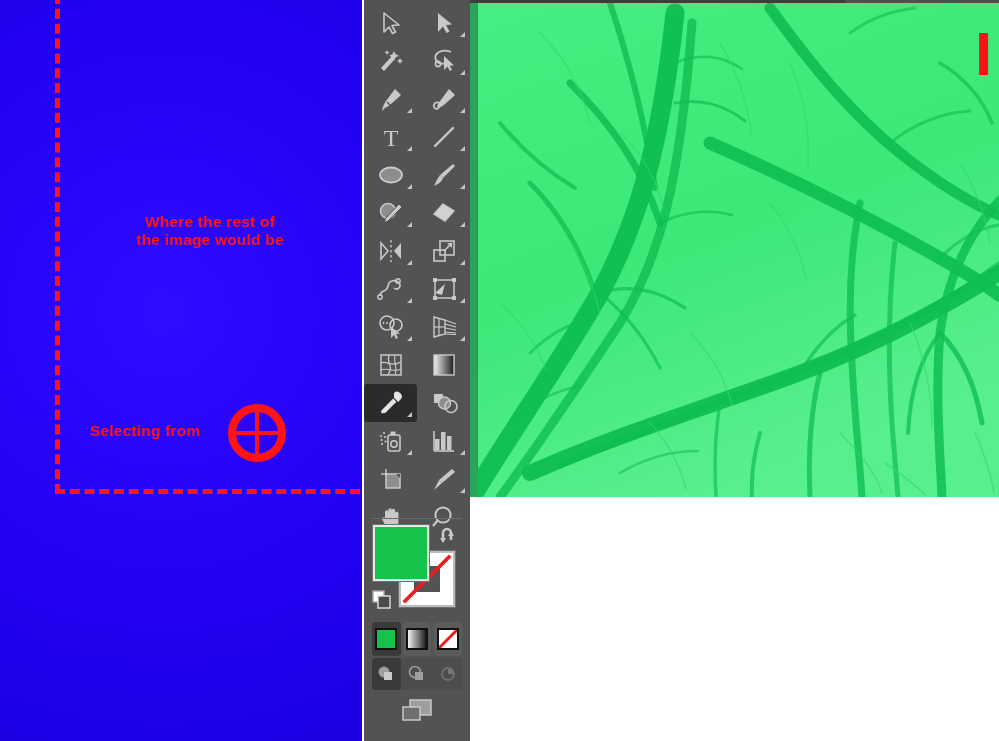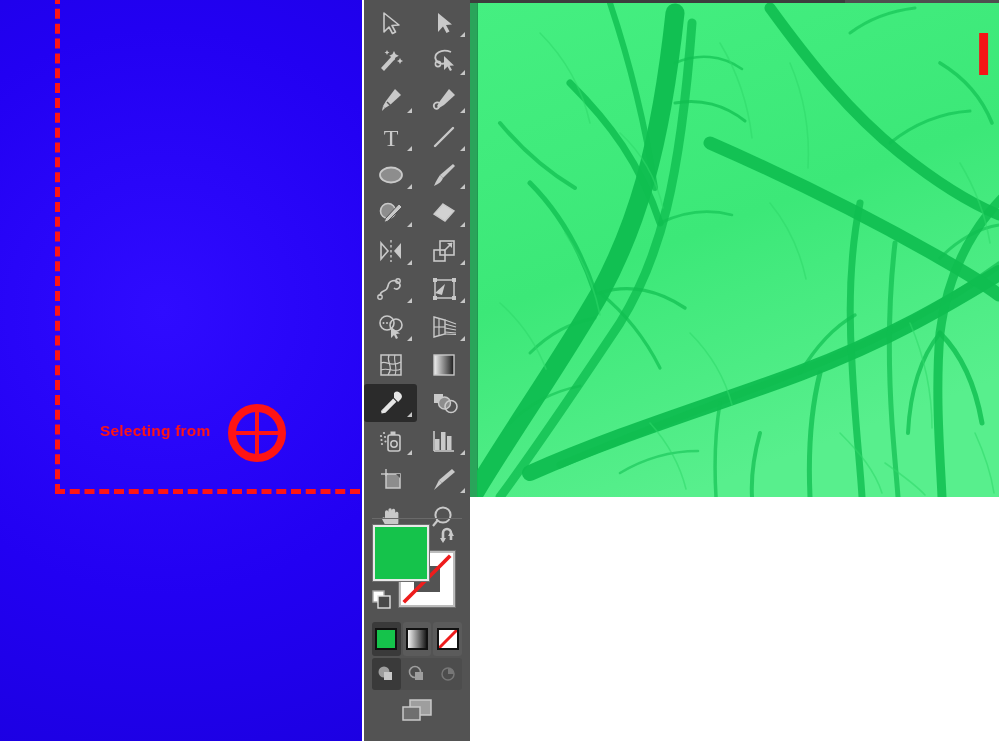--- a/index.html
+++ b/index.html
@@ -25,21 +25,21 @@
   }
   .annot{
     position:absolute; color:#fe1414; font-weight:bold;
     font-family:"Liberation Sans", sans-serif;
     letter-spacing:0.2px; line-height:1.18;
   }
   .annot-rest{
     left:110px; top:213px; width:200px; text-align:center; font-size:15.5px;
   }
   .annot-sel{
-    left:100px; top:422px; font-size:15.5px;
+    left:90px; top:422px; font-size:15.5px;
   }
   .crosshair{
     position:absolute; left:228px; top:404px; width:58px; height:58px;
   }
 
   
   .toolbar{
     position:absolute; left:364px; top:0; width:106px; height:741px;
     background:#535353;
   }
@@ -145,20 +145,24 @@
 </style>
 </head>
 <body>
 
 <div id="root">
 
   <div class="blue-canvas">
 
     <div class="dash-sel"></div>
 
+    <div class="annot annot-rest">
+      <div>Where the rest of</div>
+      <div>the image would be</div>
+    </div>
 
     <div class="annot annot-sel">Selecting from</div>
 
     <svg class="crosshair" viewBox="0 0 58 58">
       <circle cx="29" cy="29" r="25" fill="none" stroke="#fe1414" stroke-width="8"></circle>
       <line x1="29" y1="7" x2="29" y2="51" stroke="#fe1414" stroke-width="4"></line>
       <line x1="7" y1="29" x2="51" y2="29" stroke="#fe1414" stroke-width="4"></line>
     </svg>
   </div>
 

